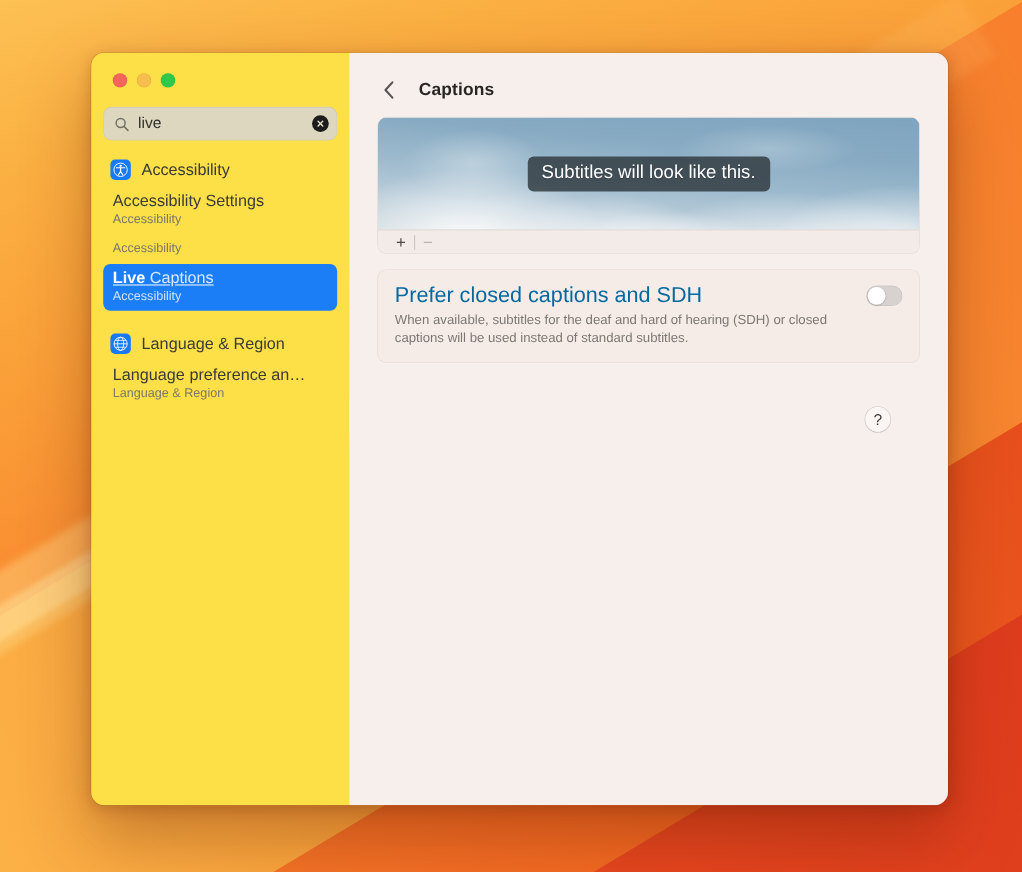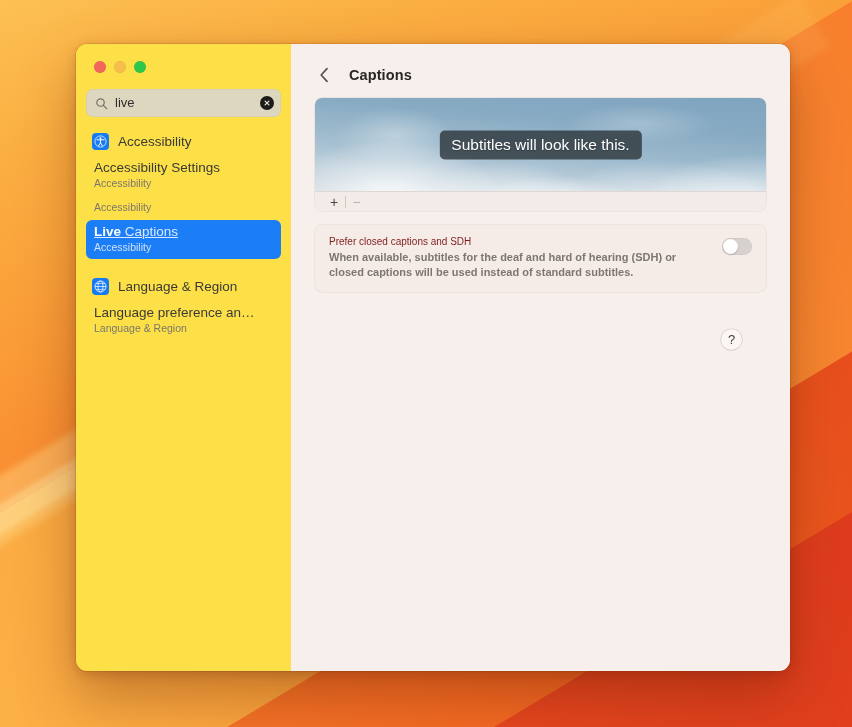--- a/index.html
+++ b/index.html
@@ -279,30 +279,29 @@
     background: #f5ece8;
     border-radius: 7px;
     box-shadow: 0 0 0 .5px rgba(0,0,0,.09);
     padding: 11px 14px 12px;
     display: flex;
     align-items: flex-start;
     gap: 12px;
   }
   #prefer-text { flex: 1; }
   #prefer-title {
-    font-size: 10px;
-    color: #7f1d1d;
+    font-size: 18px;
+    color: #0369a1;
     margin-bottom: 3px;
   }
   #prefer-desc {
     font-size: 11px;
     line-height: 15px;
     color: #7c7774;
     max-width: 390px;
-    font-weight: bold;
   }
   #prefer-toggle {
     width: 30px; height: 17px;
     border-radius: 9px;
     background: #d7d2d0;
     position: relative;
     flex: 0 0 auto;
     margin-top: 2px;
     box-shadow: inset 0 0 0 .5px rgba(0,0,0,.07);
   }

